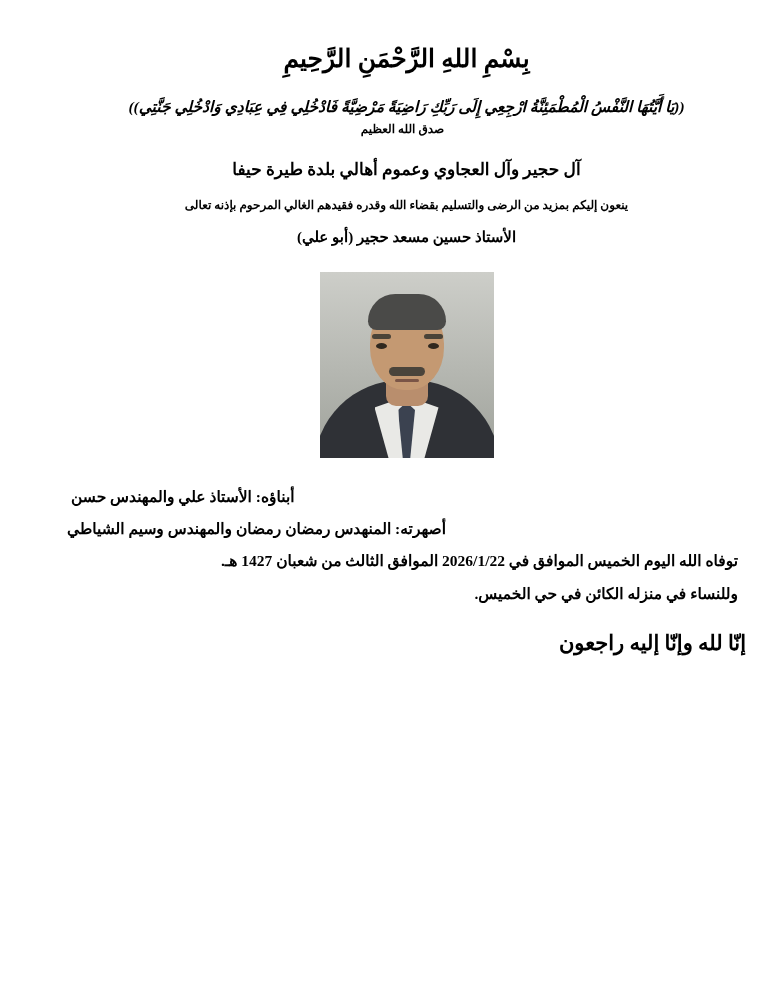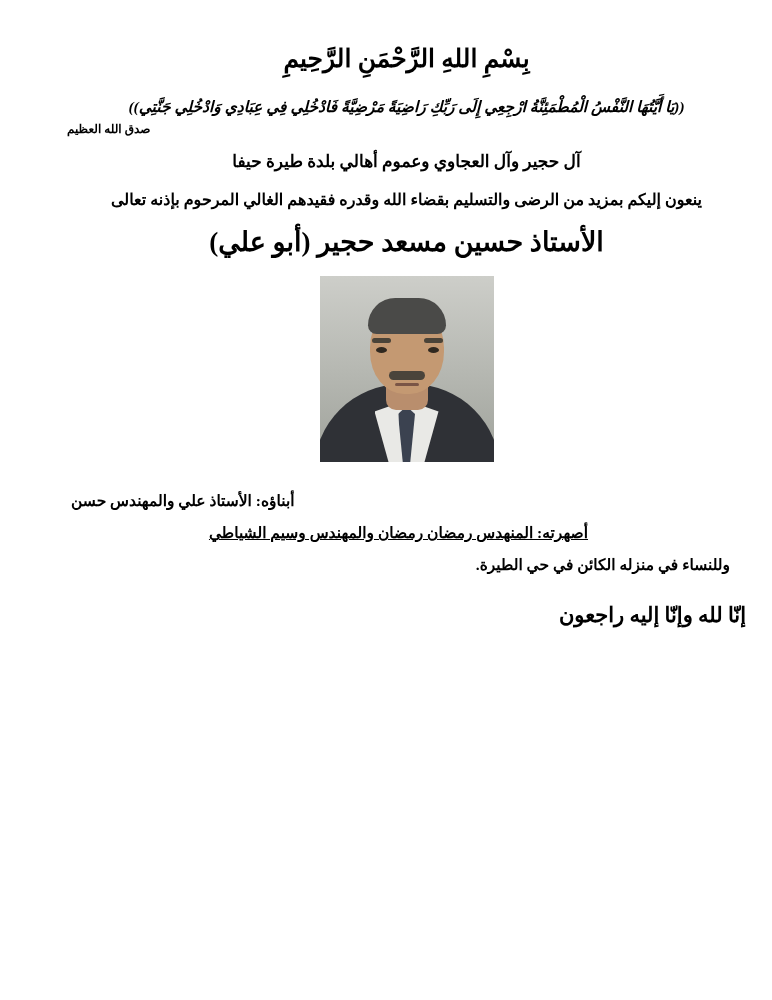--- a/index.html
+++ b/index.html
@@ -33,43 +33,43 @@
   }
   .ayah {
     text-align: center;
     font-size: 15.5px;
     font-weight: bold;
     margin: 0 0 4px 0;
     line-height: 1.5;
     font-style: italic;
   }
   .sadaqa {
-    text-align: left;
+    text-align: center;
     font-size: 12px;
     font-weight: bold;
     margin: 0 8px 14px 0;
   }
   .families {
     text-align: center;
     font-size: 17px;
     font-weight: bold;
-    margin: 0 0 16px 0;
+    margin: 8px 0 16px 0;
   }
   .announce {
     text-align: center;
-    font-size: 16px;
+    font-size: 12px;
     font-weight: bold;
     margin: 0 0 14px 0;
     line-height: 1.5;
   }
   .deceased-name {
     text-align: center;
-    font-size: 27px;
-    font-weight: bold;
-    margin: 0 0 18px 0;
+    font-size: 15px;
+    font-weight: bold;
+    margin: 0 0 26px 0;
   }
   .portrait-wrap {
     display: flex;
     justify-content: center;
     margin: 0 0 26px 0;
   }
   .portrait {
     width: 174px;
     height: 186px;
     position: relative;
@@ -182,29 +182,28 @@
     background: #7a5546;
     border-radius: 3px;
   }
   .body-text {
     font-size: 15.5px;
     line-height: 1.62;
     text-align: right;
     font-weight: bold;
   }
   .body-text p {
-    margin: 0 16px 7px 0;
+    margin: 0 8px 7px 0;
   }
   .p-indent-sons {
     text-align: left;
     padding-left: 4px;
   }
   .p-center-soft {
-    text-align: center;
-    text-decoration: underline;
+    text-align: left;
   }
   .justify {
     text-align: justify;
     text-align-last: right;
   }
   .final {
     font-size: 21px;
     font-weight: bold;
     margin-top: 18px;
   }
@@ -243,19 +242,20 @@
       <div class="eye-l"></div>
       <div class="eye-r"></div>
       <div class="mustache"></div>
       <div class="mouth"></div>
     </div>
   </div>
 
   <div class="body-text">
     <p class="p-indent-sons">أبناؤه: الأستاذ علي والمهندس حسن</p>
     <p class="p-center-soft">أصهرته: المنهدس رمضان رمضان والمهندس وسيم الشياطي</p>
-    <p>وللنساء في منزله الكائن في حي الطيرة.</p>
+    <p class="justify">توفاه الله اليوم الخميس الموافق في 2026/1/22 الموافق الثالث من شعبان 1427 هـ.</p>
+    <p>وللنساء في منزله الكائن في حي الخميس.</p>
   </div>
 
   <div class="final">إنّا لله وإنّا إليه راجعون</div>
 
   <div class="spacer"></div>
 </div>
 
 </body></html>

